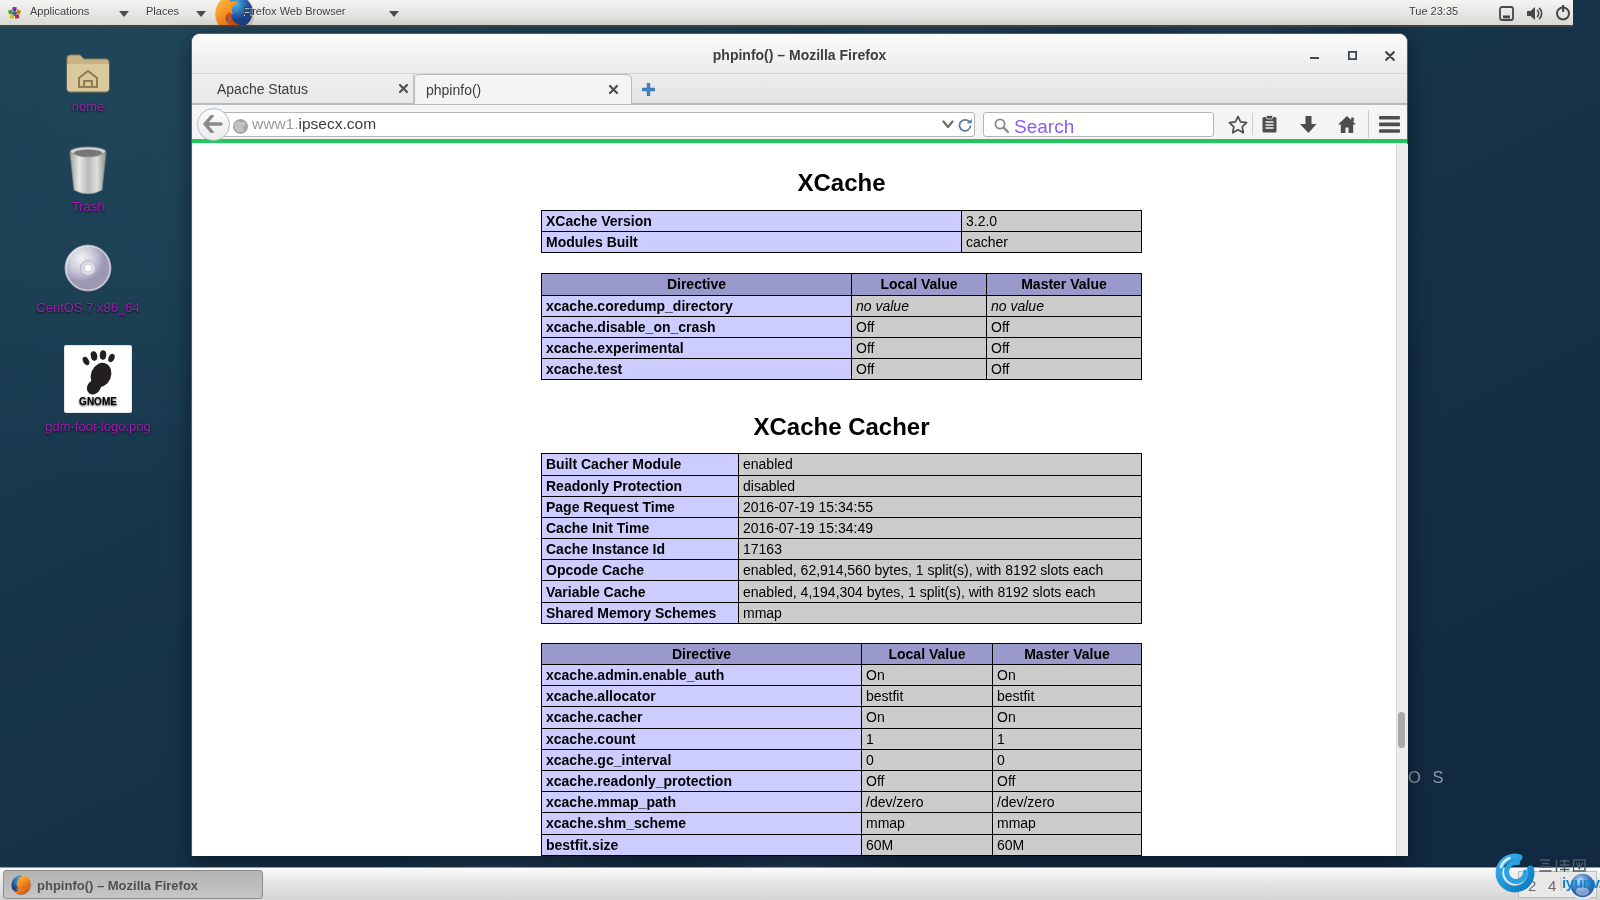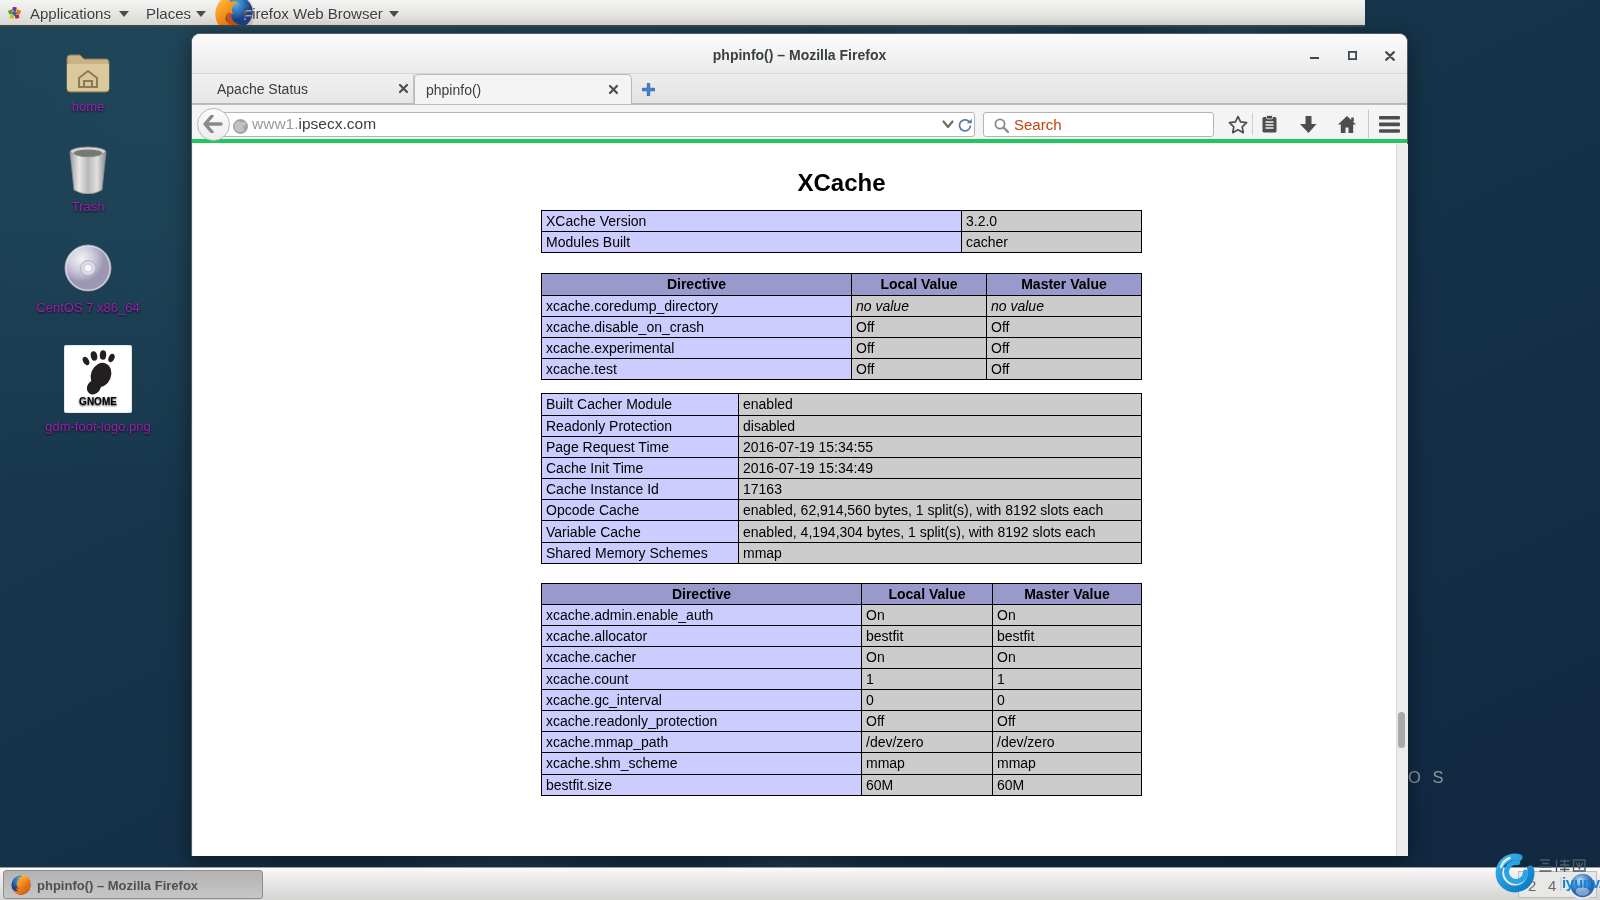--- a/index.html
+++ b/index.html
@@ -7,23 +7,23 @@
 #screen { position:absolute; left:0; top:0; width:1600px; height:900px;
   background:
     linear-gradient(118deg, rgba(255,255,255,0) 55%, rgba(120,160,185,0.10) 60%, rgba(255,255,255,0) 66%),
     linear-gradient(118deg, rgba(255,255,255,0) 40%, rgba(120,160,185,0.08) 46%, rgba(255,255,255,0) 53%),
     radial-gradient(1200px 700px at 15% 8%, #204659 0%, rgba(32,70,89,0) 60%),
     linear-gradient(155deg, #1d4156 0%, #16344a 40%, #132e45 70%, #102840 100%);
 }
 .abs { position:absolute; }
 
 
-#topbar { position:absolute; left:0; top:0; width:1365px; height:27px;
+#topbar { position:absolute; left:0; top:0; width:1573px; height:27px;
   background:linear-gradient(#f4f4f2, #e4e4e1 60%, #d8d8d5);
-  border-bottom:2px solid #3f4547; color:#3b3d3f; font-size:15px; overflow:hidden; }
+  border-bottom:2px solid #3f4547; color:#3b3d3f; font-size:11px; overflow:hidden; }
 #topbar .item { position:absolute; top:5px; white-space:nowrap; text-shadow:0 1px 0 rgba(255,255,255,0.75); }
 .caret { display:inline-block; width:0; height:0; border-left:5px solid transparent; border-right:5px solid transparent; border-top:6px solid #4a4c4e; vertical-align:2px; }
 
 
 .dicon { position:absolute; text-align:center; color:#a21caf; font-size:13px; text-shadow:0 1px 2px rgba(0,0,0,0.8); }
 
 
 #win { position:absolute; left:191px; top:33px; width:1217px; height:823px;
   border-radius:9px 9px 0 0; box-shadow:0 6px 22px rgba(0,0,0,0.45); background:#f4f4f4;
   border:1px solid #565d61; border-bottom:none; }
@@ -34,21 +34,21 @@
 #tabbar { position:absolute; left:0; top:40px; width:100%; height:30px; background:linear-gradient(#ededed,#e2e2e2); }
 .tab { position:absolute; top:0; height:30px; font-size:14px; color:#3c3c3c;padding-left:16px; }
 #navbar { position:absolute; left:0; top:70px; width:100%; height:39px; background:#f4f4f4; border-top:1px solid #bcbcbc; border-bottom:4px solid #22c55e; }
 #content { position:absolute; left:1px; top:110px; width:1215px; height:712px; background:#fff; overflow:hidden; }
 
 
 #php { position:absolute; left:0; top:0; width:1203px;margin-left:47px; }
 #php h2 { font-size:24px; line-height:26px; font-weight:bold; color:#000; text-align:center; font-family:"Liberation Sans",sans-serif; }
 #php table { border-collapse:collapse; margin:0 auto; table-layout:fixed; width:600px; }
 #php td, #php th { border:1px solid #000; font-size:14px; line-height:16px; padding:2.1px 4px; vertical-align:baseline; overflow:hidden; white-space:nowrap; }
-#php .e { background:#ccccff; font-weight:normal; text-align:left; }
+#php .e { background:#ccccff; font-weight:bold; text-align:left; }
 #php .v { background:#cccccc; }
 #php .h { background:#9999cc; font-weight:bold; text-align:center; }
 
 
 #taskbar { position:absolute; left:0; top:867px; width:1600px; height:33px;
   background:linear-gradient(#fafafa,#e8e8e8 40%,#d4d4d2); border-top:1px solid #9b9b9b; }
 #taskbtn { position:absolute; left:3px; top:2px; width:260px; height:29px; border:1px solid #8e8e8e; border-radius:3px;
   background:linear-gradient(#b3b3b3,#bebebe 60%,#c6c6c6); }
 #taskbtn span { position:absolute; left:33px; top:7px; font-size:13px; font-weight:bold; color:#4f4f4f; }
 </style>
@@ -236,21 +236,21 @@
 
     <svg style="position:absolute; left:766px; top:13px;" width="14" height="14" viewBox="0 0 16 16">
       <path d="M13.6 5.5 A6.3 6.3 0 1 0 14.3 8.6" fill="none" stroke="#5e7da0" stroke-width="2"></path>
       <polygon points="10,6 15.8,6 15.8,0.8" fill="#5e7da0"></polygon>
     </svg>
 
     <svg style="position:absolute; left:802px; top:13px;" width="15" height="15" viewBox="0 0 15 15">
       <circle cx="6" cy="6" r="4.6" fill="none" stroke="#8a8a8a" stroke-width="1.8"></circle>
       <path d="M9.5 9.5 L14 14" stroke="#8a8a8a" stroke-width="2.4" stroke-linecap="round"></path>
     </svg>
-    <span style="position:absolute; left:822px; top:11px; font-size:15px; color:#c2410c;">Search</span>
+    <span style="position:absolute; left:822px; top:11px; font-size:19px; color:#8b5cf6;">Search</span>
 
     <svg style="position:absolute; left:1036px; top:10px;" width="20" height="19" viewBox="0 0 20 19">
       <path d="M10 1.5 l2.6 5.4 6 0.8 -4.4 4.1 1.1 5.9 -5.3-2.9 -5.3 2.9 1.1-5.9 -4.4-4.1 6-0.8 z" fill="none" stroke="#4d4d4d" stroke-width="1.7" stroke-linejoin="round"></path>
     </svg>
     <span style="position:absolute; left:1060px; top:8px; width:1px; height:22px; background:#cfcfcf;"></span>
 
     <svg style="position:absolute; left:1068px; top:10px;" width="19" height="19" viewBox="0 0 19 19">
       <rect x="2.5" y="2" width="14" height="15.5" rx="1.5" fill="#4d4d4d"></rect>
       <rect x="6.5" y="0.5" width="6" height="3.4" rx="1" fill="#4d4d4d" stroke="#f4f4f4" stroke-width="0.8"></rect>
       <path d="M5.5 7 h8 M5.5 10 h8 M5.5 13 h8" stroke="#f4f4f4" stroke-width="1.4"></path>
@@ -318,20 +318,21 @@
               <td class="v">Off</td>
               <td class="v">Off</td>
             </tr>
         <tr>
               <td class="e">xcache.test</td>
               <td class="v">Off</td>
               <td class="v">Off</td>
             </tr>
       </tbody>
         </table>
+      <h2 style="margin-top:34px;">XCache Cacher</h2>
       <table style="margin-top:13px;">
         <colgroup>
             <col style="width:197px">
             <col style="width:403px">
           </colgroup>
         <tbody>
             <tr>
               <td class="e">Built Cacher Module</td>
               <td class="v">enabled</td>
             </tr>

